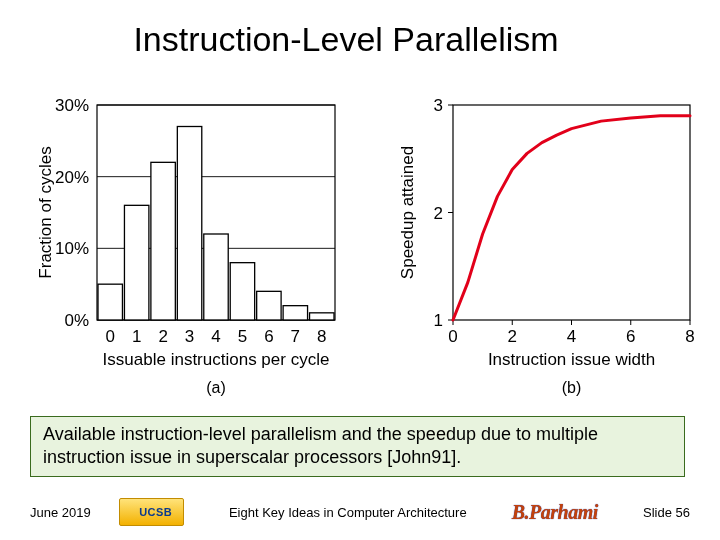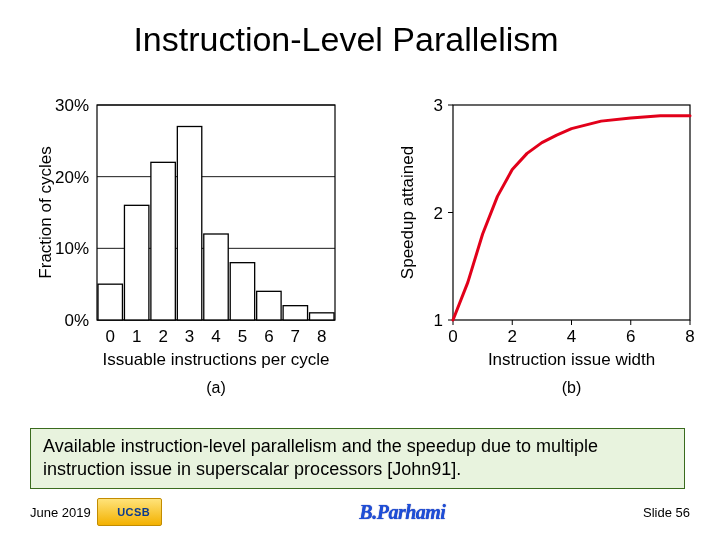--- a/index.html
+++ b/index.html
@@ -37,21 +37,21 @@
     justify-content: space-between;
   }
   .chart-wrap {
     position: relative;
     width: 300px;
   }
   svg text { font-family: Arial, Helvetica, sans-serif; }
   .caption-box {
     position: absolute;
     left: 30px;
-    top: 428px;
+    top: 416px;
     width: 655px;
     box-sizing: border-box;
     background: #e8f3de;
     border: 1px solid #3a6b1e;
     padding: 6px 0 8px 12px;
     font-size: 18px;
     line-height: 1.25;
   }
   .footer {
     position: absolute;
@@ -59,42 +59,42 @@
     left: 0;
     width: 720px;
     height: 36px;
     display: flex;
     align-items: center;
     justify-content: space-between;
     padding: 0 30px;
     box-sizing: border-box;
     font-size: 13px;
   }
-  .footer .left { display: flex; align-items: center; gap: 6px; }
+  .footer .left { display: flex; align-items: center; gap: 28px; }
   .ucsb-logo {
     width: 54px;
     height: 26px;
     background: linear-gradient(#ffe37a, #f3b100);
     border: 1px solid #c28c00;
     border-radius: 2px;
     display: flex;
     align-items: center;
     justify-content: center;
     font-weight: bold;
     font-size: 11px;
     color: #0b3a8c;
     letter-spacing: 0.5px;
     padding-left: 9px;
   }
   .author-wordart {
     font-family: "Times New Roman", serif;
     font-style: italic;
     font-weight: bold;
     font-size: 20px;
-    color: #1d4ed8;
+    color: #c2410c;
     text-shadow: 0 0 1px #0a1a90;
     letter-spacing: -0.5px;
     text-align: right;
   }
 </style>
 </head>
 <body>
 
 <div class="slide">
   <div class="title">Instruction-Level Parallelism</div>
@@ -169,16 +169,17 @@
 
   </div>
 
   <div class="caption-box">Available instruction-level parallelism and the speedup due to multiple instruction issue in superscalar processors [John91].</div>
 
   <div class="footer">
     <div class="left">
       <span>June 2019</span>
       <span class="ucsb-logo">UCSB</span>
     </div>
+    <span>Eight Key Ideas in Computer Architecture</span>
     <span class="author-wordart">B.Parhami</span>
     <span>Slide 56</span>
   </div>
 </div>
 
 </body></html>

